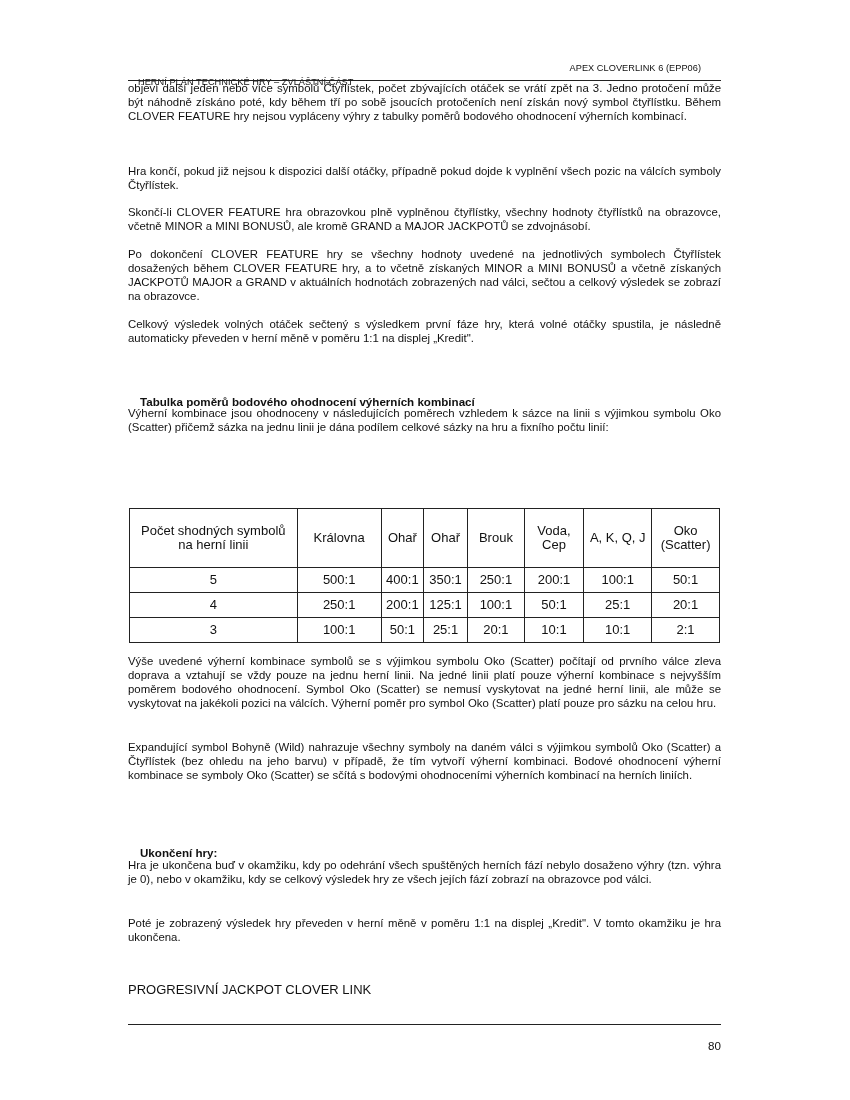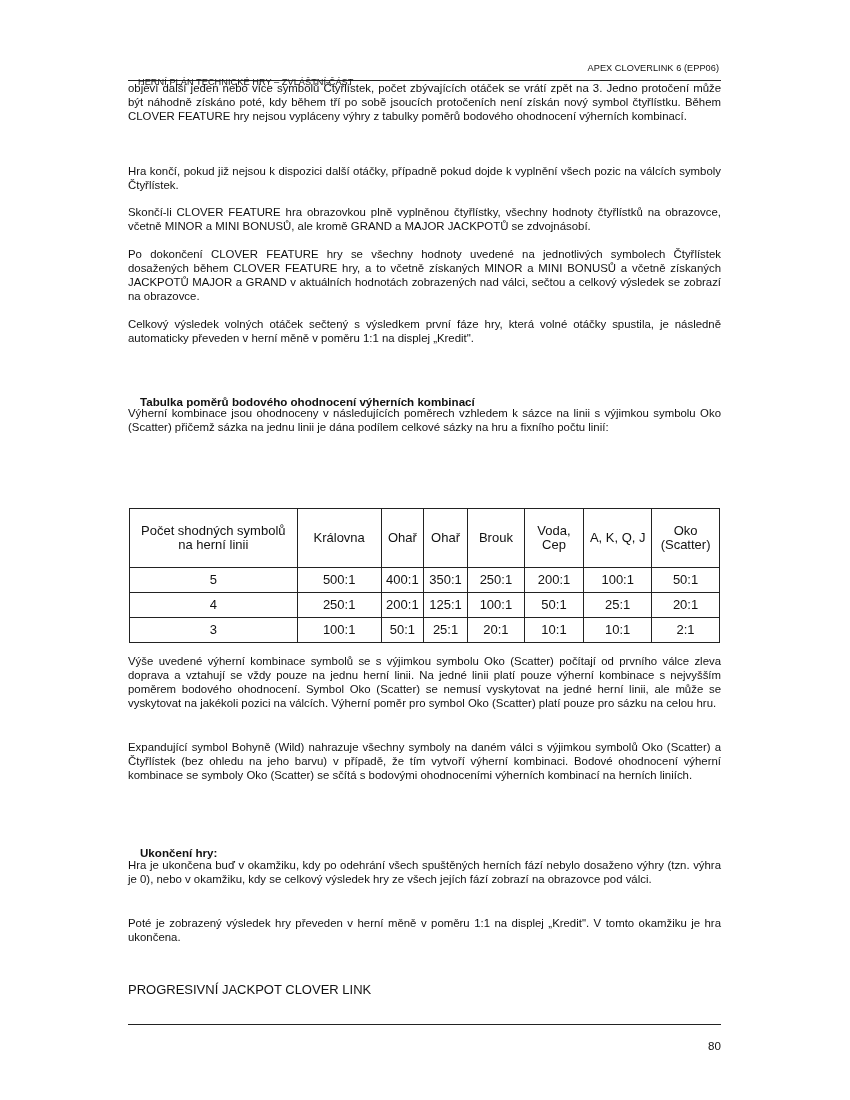--- a/index.html
+++ b/index.html
@@ -6,21 +6,21 @@
   body {
     width: 850px; height: 1100px; position: relative; overflow: hidden;
     font-family: "Liberation Sans", sans-serif; color: #111111;
   }
   .page { position: absolute; left: 128px; top: 0; width: 593px; }
   .header {
     position: absolute; left: 0; top: 63px; width: 593px; height: 16px;
     font-size: 9.2px; letter-spacing: 0.05px;
   }
   .header .left { position: absolute; left: 10px; top: 0; margin-top: 14px; }
-  .header .right { position: absolute; right: 2px; top: 0; }
+  .header .right { position: absolute; right: 20px; top: 0; }
   .header-rule {
     position: absolute; left: 0; top: 80px; width: 593px; height: 0;
     border-top: 1.3px solid #222;
   }
   .para {
     position: absolute; left: 0; width: 593px;
     font-size: 11.4px; line-height: 14px; text-align: justify;
     margin: 0;
   }
   .heading {

